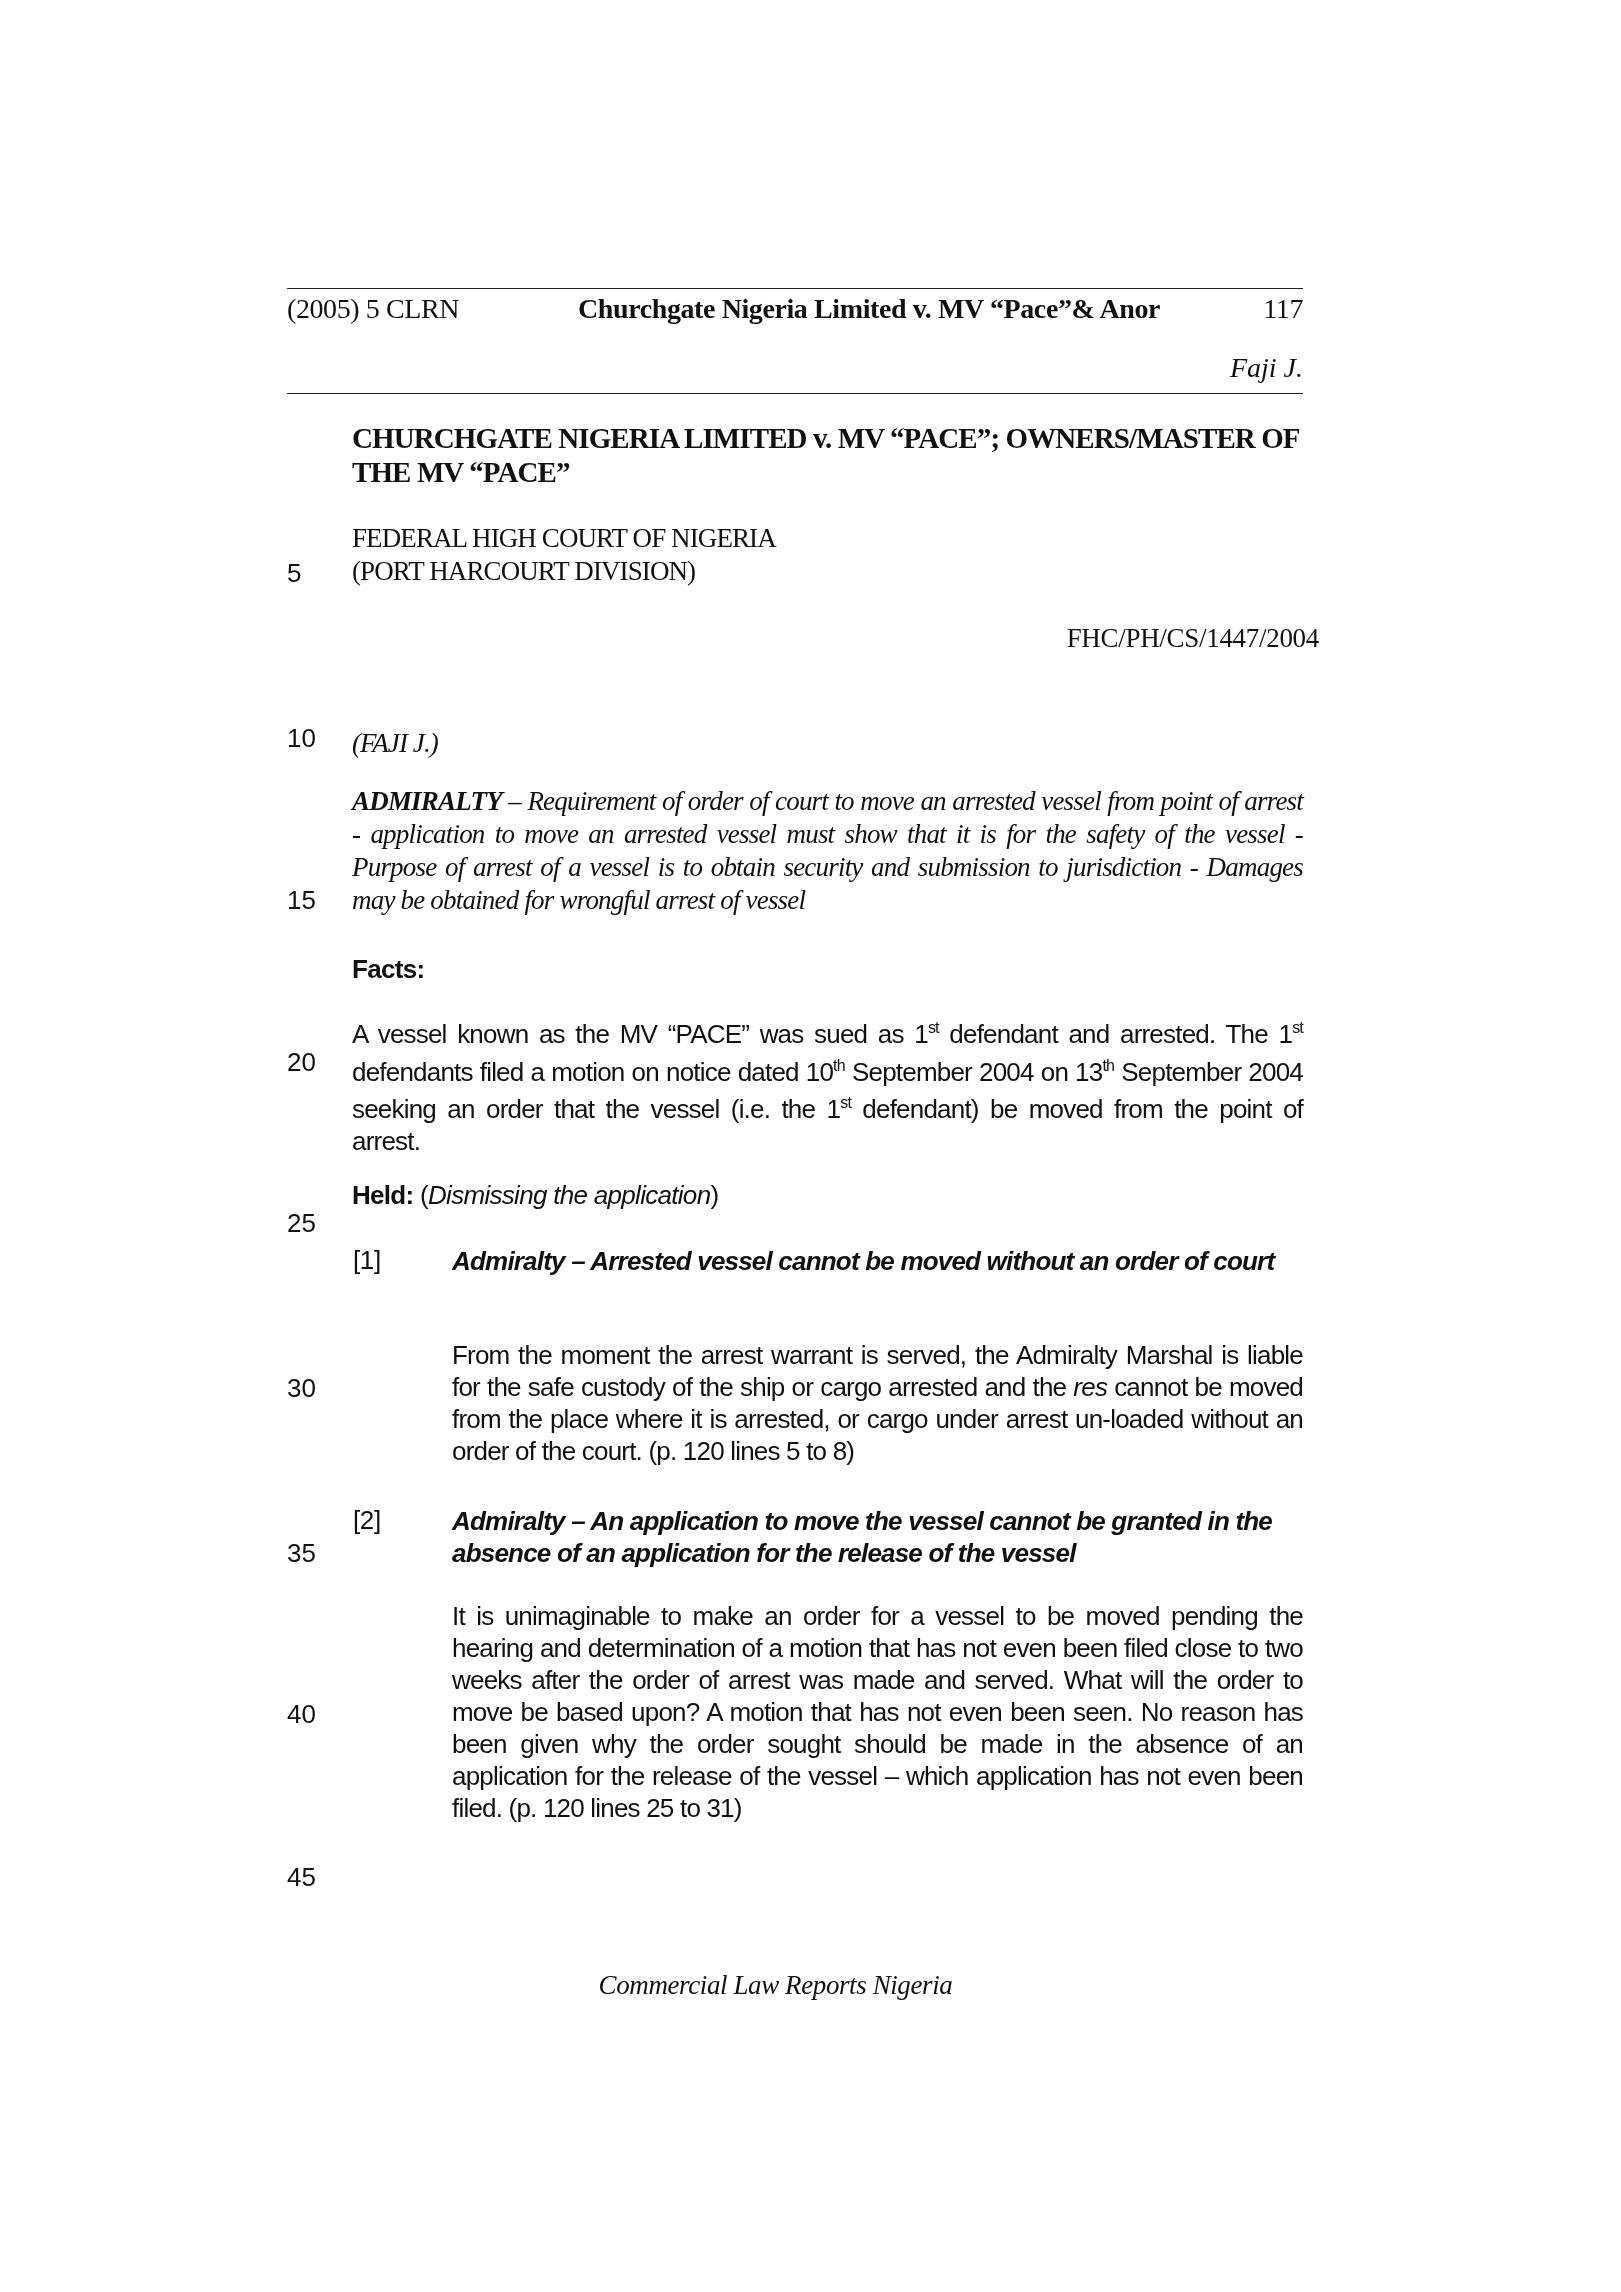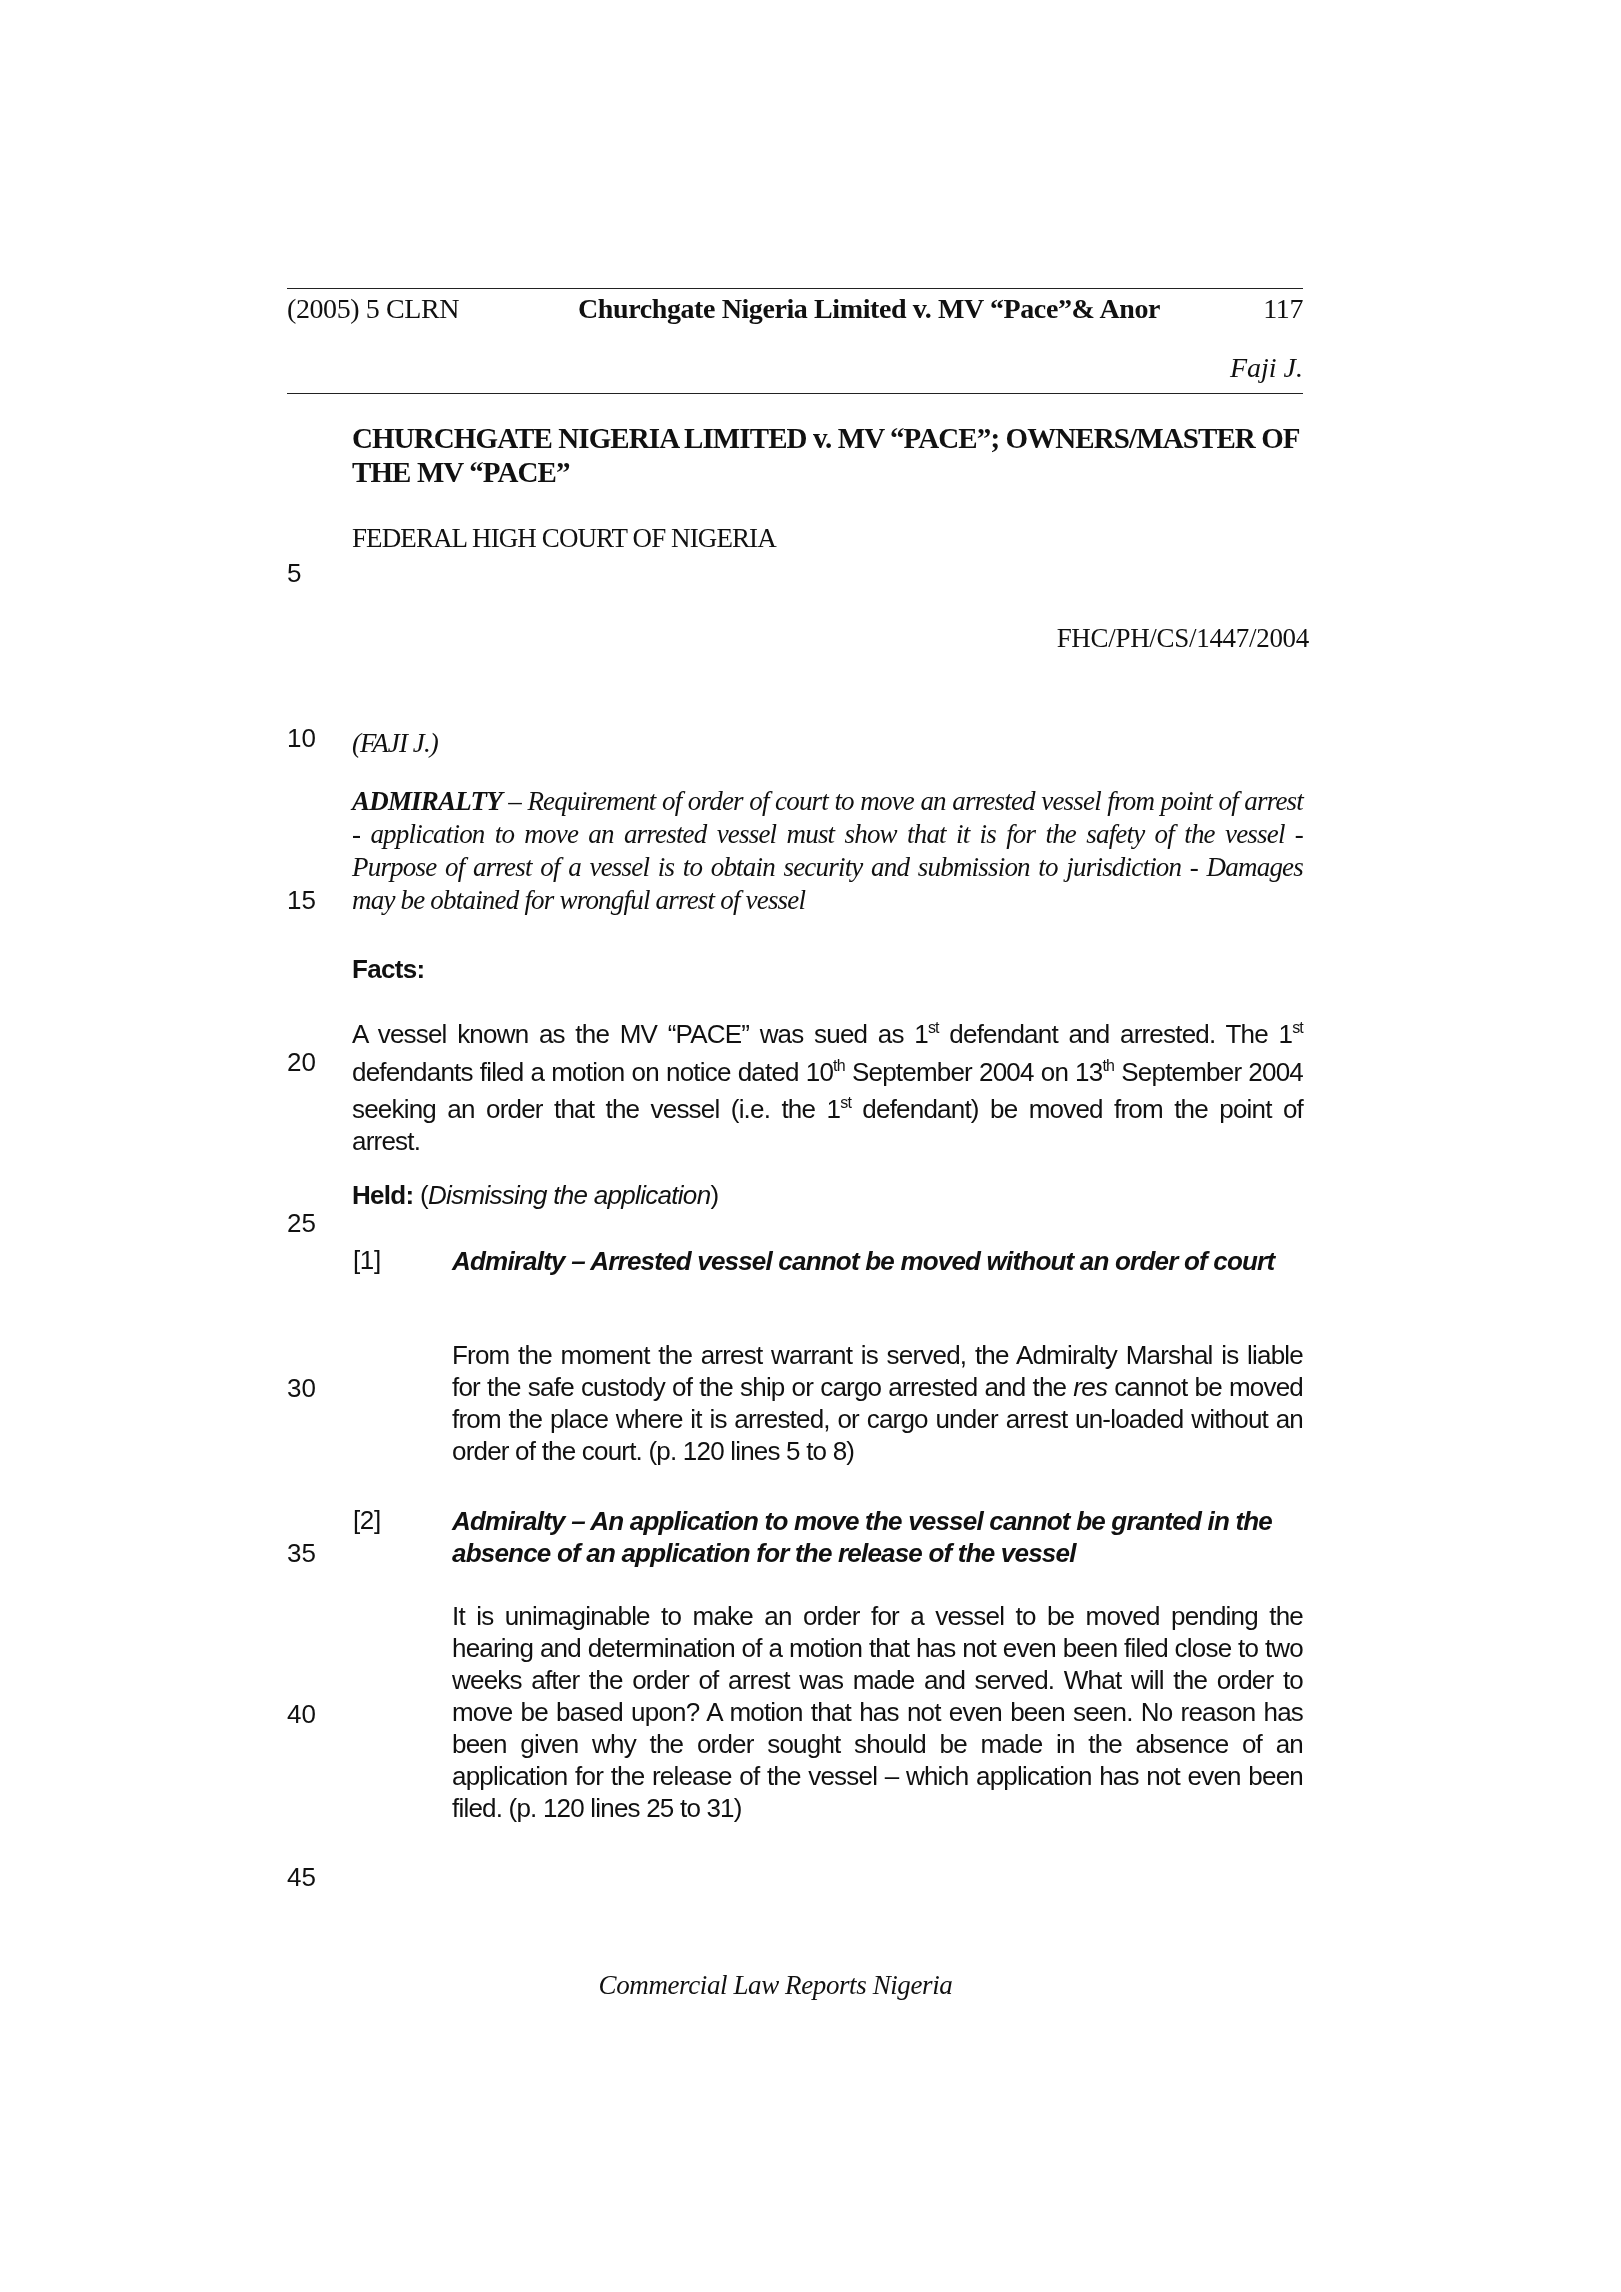--- a/index.html
+++ b/index.html
@@ -13,21 +13,21 @@
   .hdr-left { left: 287px; }
   .hdr-center { left: 578px; font-weight: bold; }
   .hdr-right { right: 318px; text-align: right; }
   .hdr-judge { right: 318px; top: 352px; font-size: 28px; font-style: italic; }
 
   .lineno { left: 287px; width: 36px; font-size: 26px; line-height: 32px; }
 
   .content { left: 352px; width: 951px; }
   .case-title { top: 421px; font-size: 29px; font-weight: bold; line-height: 34px; letter-spacing: -0.9px; }
   .court { top: 522px; font-size: 27px; line-height: 33px; letter-spacing: -0.9px; }
-  .suit { right: 312px; top: 622px; font-size: 27px; line-height: 33px; text-align: center; letter-spacing: -0.3px; }
+  .suit { right: 302px; top: 622px; font-size: 27px; line-height: 33px; text-align: center; letter-spacing: -0.3px; }
   .suit sup { font-size: 14.3px; }
   .judge { top: 728px; font-size: 27px; font-style: italic; letter-spacing: -0.9px; }
   .catch { top: 785px; font-size: 27px; line-height: 33px; font-style: italic; letter-spacing: -0.8px; text-align: justify; }
   .catch b { font-weight: bold; }
   .facts-h { top: 954px; font-size: 26px; font-weight: bold; letter-spacing: -0.7px; }
   .facts { top: 1012px; font-size: 26px; line-height: 32px; letter-spacing: -0.8px; text-align: justify; }
   .facts sup { font-size: 16px; }
   .held { top: 1180px; font-size: 26px; letter-spacing: -0.7px; }
   .held b { font-weight: bold; }
   .held i { font-style: italic; }
@@ -56,20 +56,21 @@
 <div class="abs sans lineno" style="top:1207px;">25</div>
 <div class="abs sans lineno" style="top:1372px;">30</div>
 <div class="abs sans lineno" style="top:1537px;">35</div>
 <div class="abs sans lineno" style="top:1698px;">40</div>
 <div class="abs sans lineno" style="top:1861px;">45</div>
 
 <div class="abs serif content case-title">CHURCHGATE NIGERIA LIMITED v. MV “PACE”; OWNERS/MASTER OF THE MV “PACE”</div>
 
 <div class="abs serif content court">
   <div>FEDERAL HIGH COURT OF NIGERIA</div>
+  <div>(PORT HARCOURT DIVISION)</div>
 </div>
 
 <div class="abs serif suit">
   <div>FHC/PH/CS/1447/2004</div>
 </div>
 
 <div class="abs serif content judge">(FAJI J.)</div>
 
 <div class="abs serif content catch"><b>ADMIRALTY</b><span> – </span><span>Requirement of order of court to move an arrested vessel from point of arrest - application to move an arrested vessel must show that it is for the safety of the vessel - Purpose of arrest of a vessel is to obtain security and submission to jurisdiction - Damages may be obtained for wrongful arrest of vessel</span></div>
 

